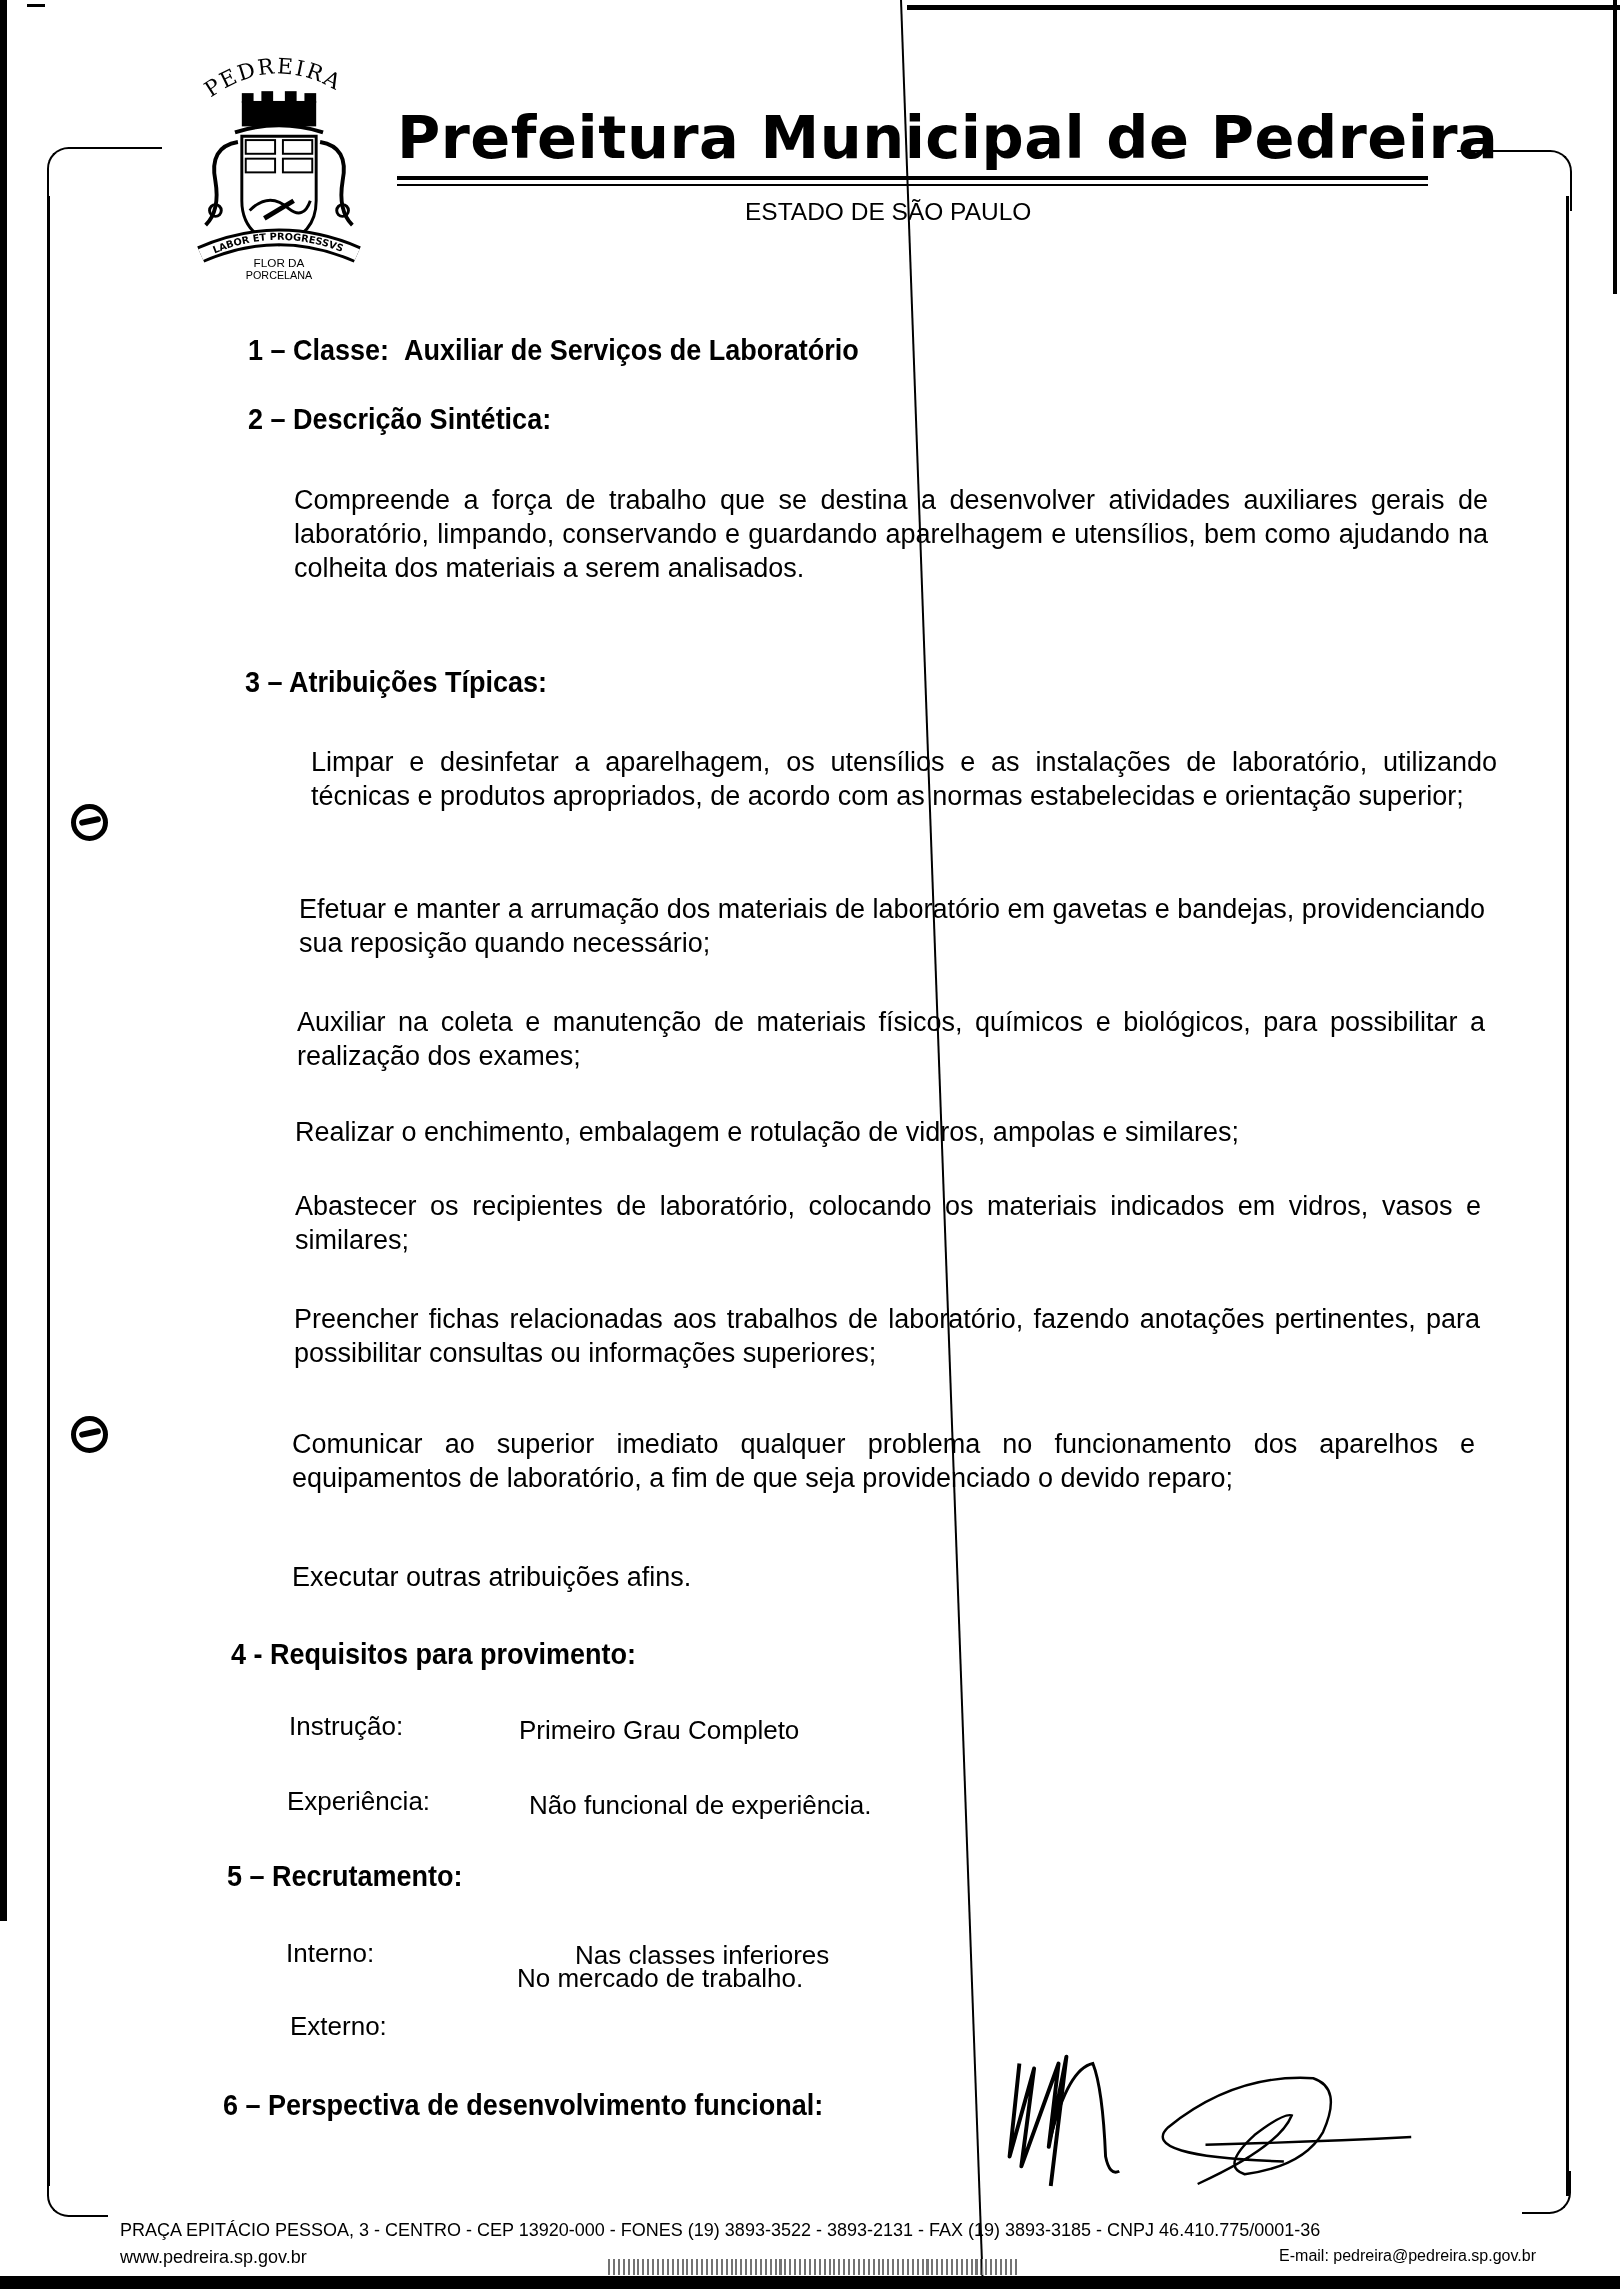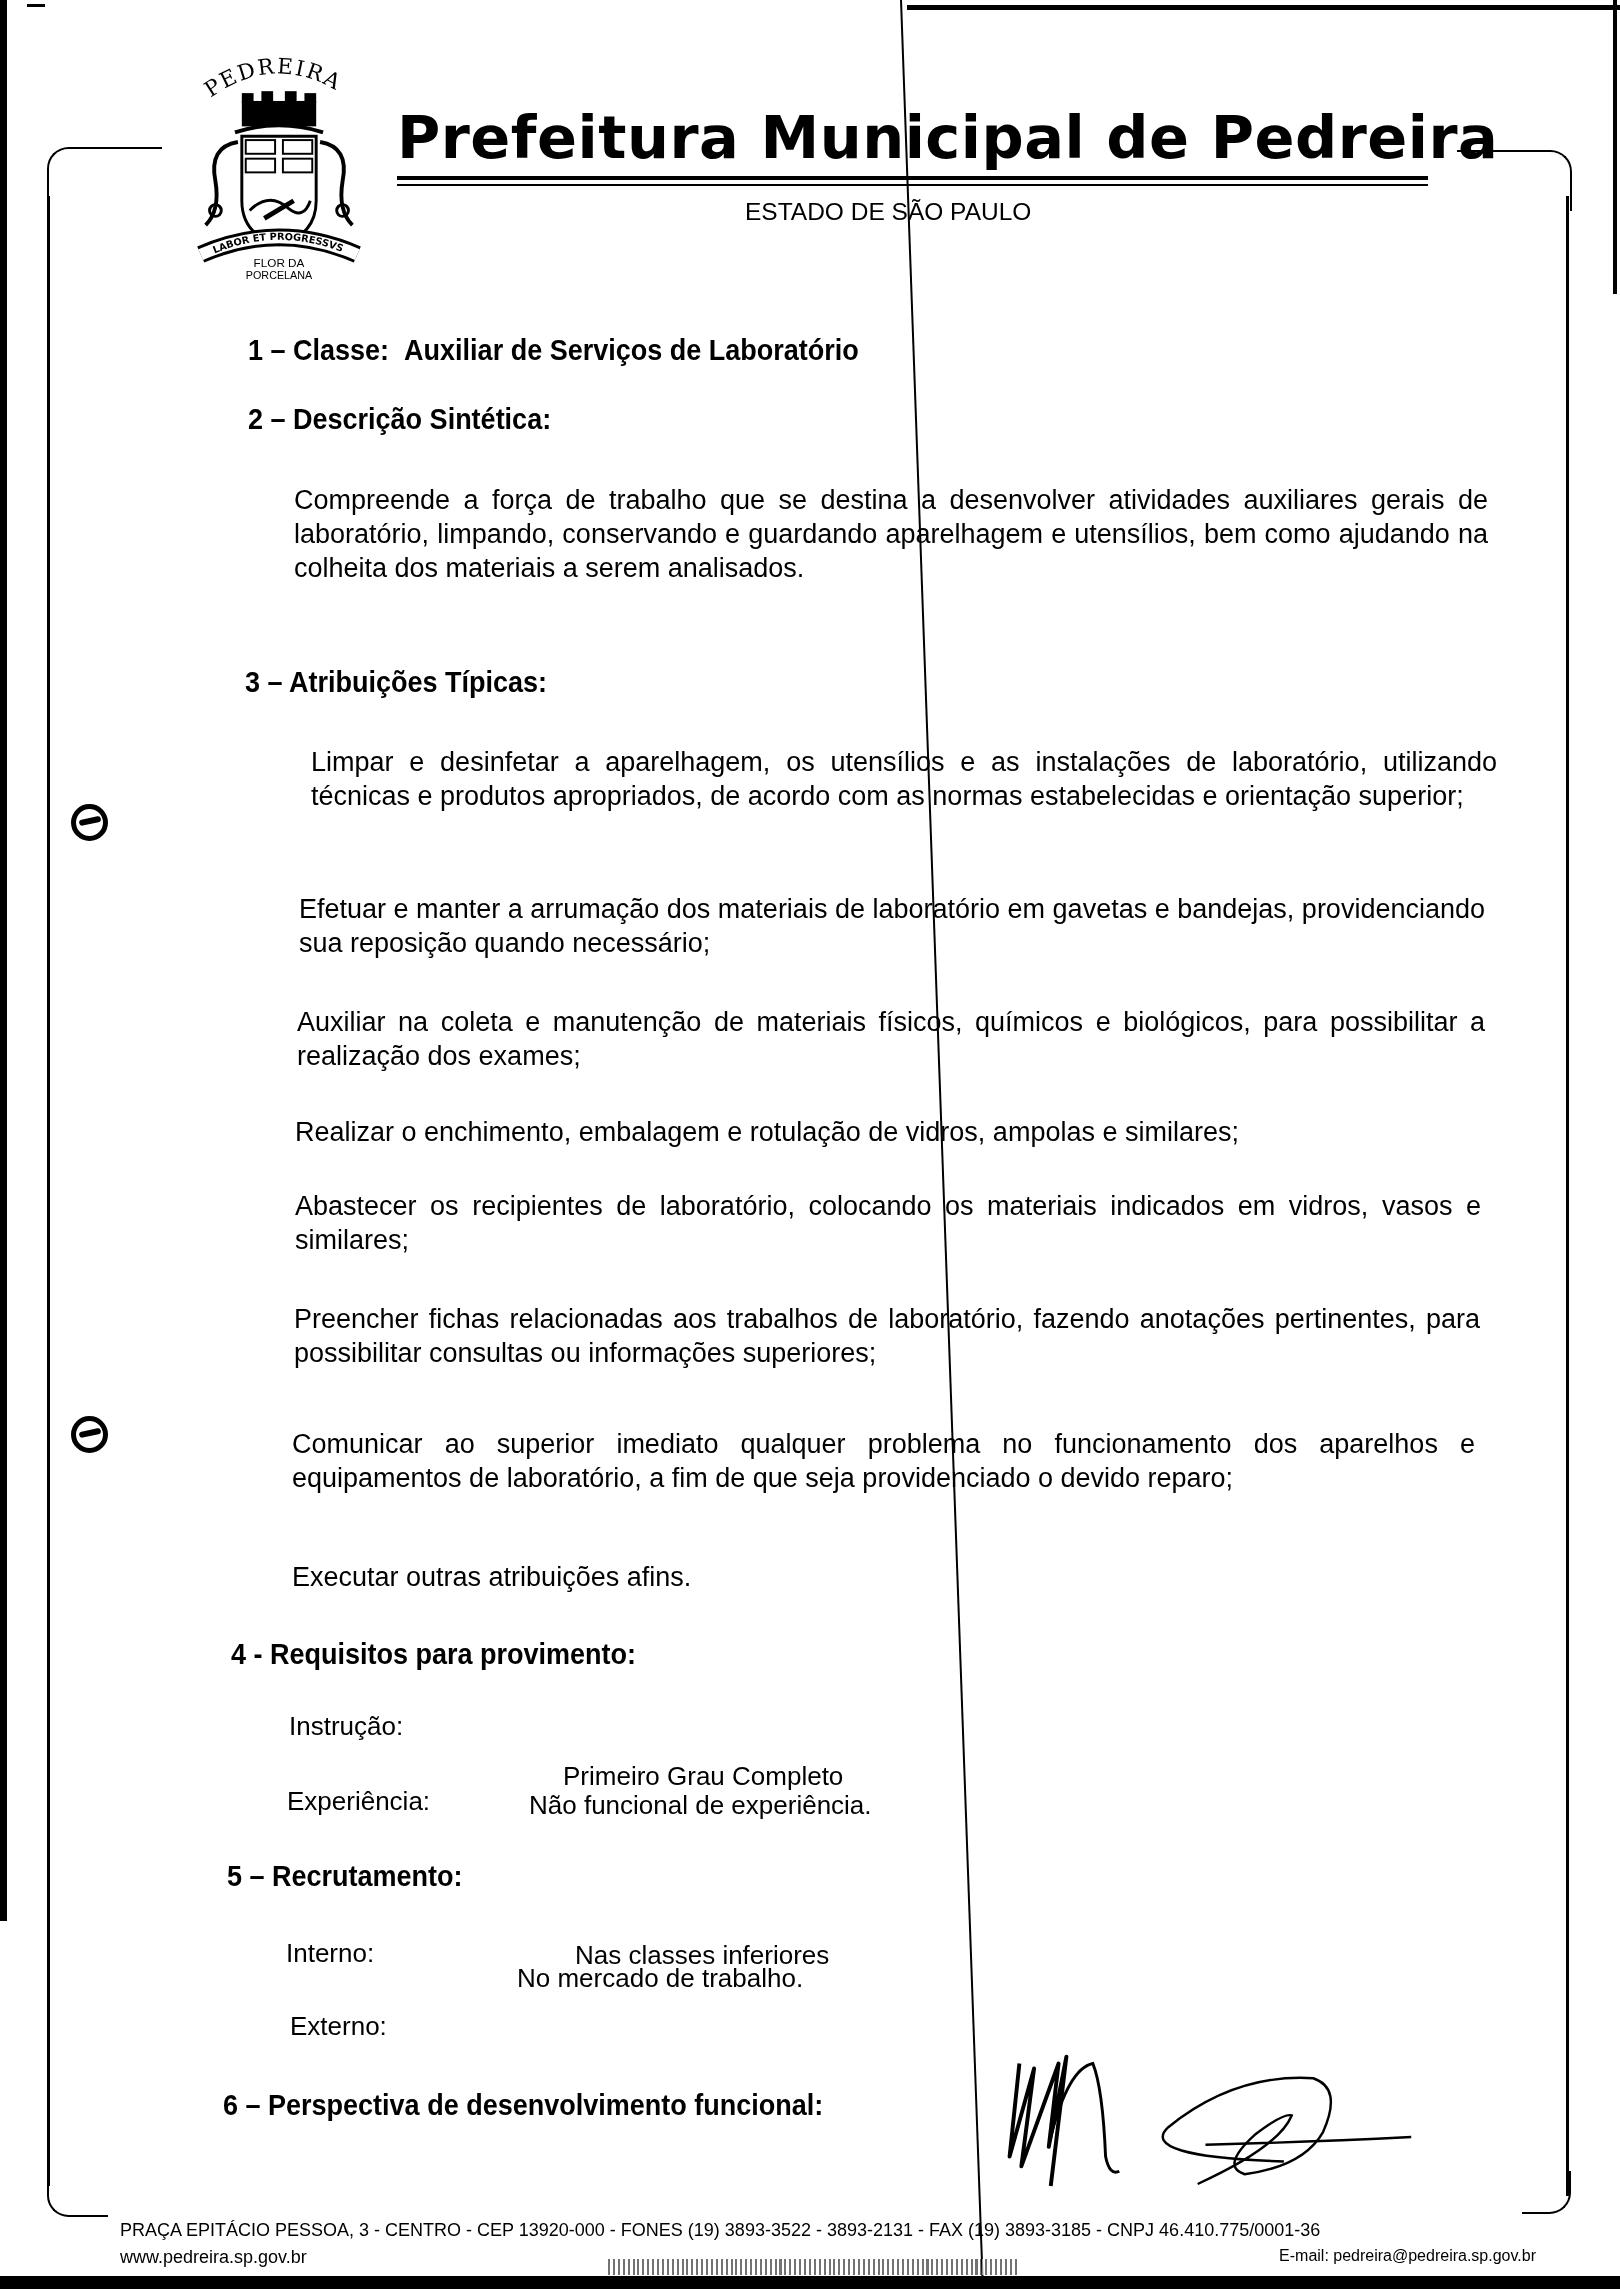--- a/index.html
+++ b/index.html
@@ -107,21 +107,21 @@
 <div class="abs p j" style="left:299px;top:892px;width:1186px;">Efetuar e manter a arrumação dos materiais de laboratório em gavetas e bandejas, providenciando sua reposição quando necessário;</div>
 <div class="abs p j" style="left:297px;top:1005px;width:1188px;">Auxiliar na coleta e manutenção de materiais físicos, químicos e biológicos, para possibilitar a realização dos exames;</div>
 <div class="abs p" style="left:295px;top:1115px;width:1190px;white-space:nowrap;">Realizar o enchimento, embalagem e rotulação de vidros, ampolas e similares;</div>
 <div class="abs p j" style="left:295px;top:1189px;width:1186px;">Abastecer os recipientes de laboratório, colocando os materiais indicados em vidros, vasos e similares;</div>
 <div class="abs p j" style="left:294px;top:1302px;width:1186px;">Preencher fichas relacionadas aos trabalhos de laboratório, fazendo anotações pertinentes, para possibilitar consultas ou informações superiores;</div>
 <div class="abs p j" style="left:292px;top:1411px;width:1183px;margin-top:16px;">Comunicar ao superior imediato qualquer problema no funcionamento dos aparelhos e equipamentos de laboratório, a fim de que seja providenciado o devido reparo;</div>
 <div class="abs p" style="left:292px;top:1560px;white-space:nowrap;">Executar outras atribuições afins.</div>
 
 <div class="abs h" style="left:231px;top:1637px;">4 -  Requisitos para provimento:</div>
 <div class="abs lbl" style="left:289px;top:1711px;">Instrução:</div>
-<div class="abs lbl" style="left:519px;top:1761px;margin-left:44px;">Primeiro Grau Completo</div>
+<div class="abs lbl" style="left:519px;top:1715px;">Primeiro Grau Completo</div>
 <div class="abs lbl" style="left:287px;top:1786px;">Experiência:</div>
 <div class="abs lbl" style="left:529px;top:1790px;">Não funcional de experiência.</div>
 
 <div class="abs h" style="left:227px;top:1859px;">5 – Recrutamento:</div>
 <div class="abs lbl" style="left:286px;top:1938px;">Interno:</div>
 <div class="abs lbl" style="left:529px;top:1940px;margin-left:46px;">Nas classes inferiores</div>
 <div class="abs lbl" style="left:290px;top:2011px;">Externo:</div>
 <div class="abs lbl" style="left:517px;top:1963px;">No mercado de trabalho.</div>
 
 <div class="abs h" style="left:223px;top:2088px;">6 – Perspectiva de desenvolvimento funcional:</div>

